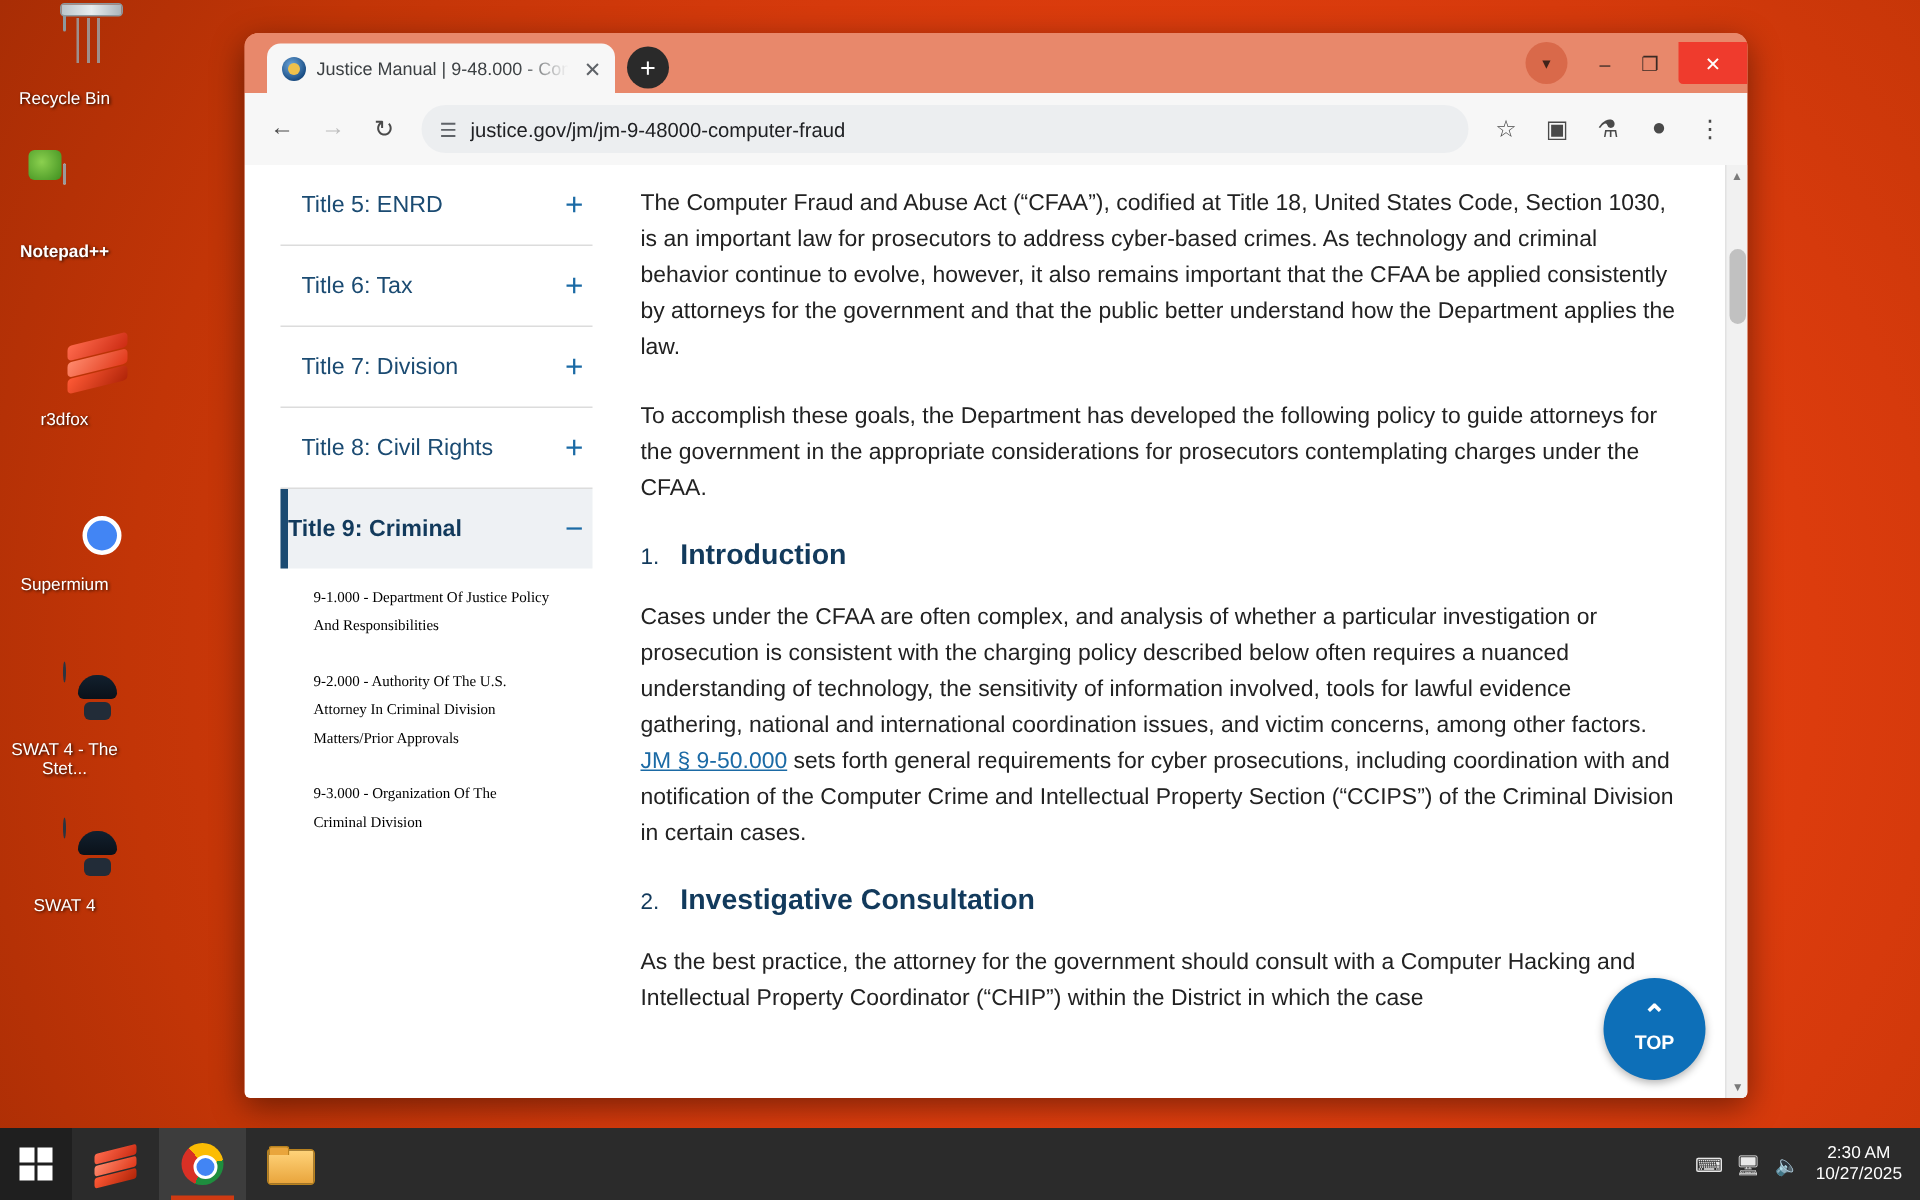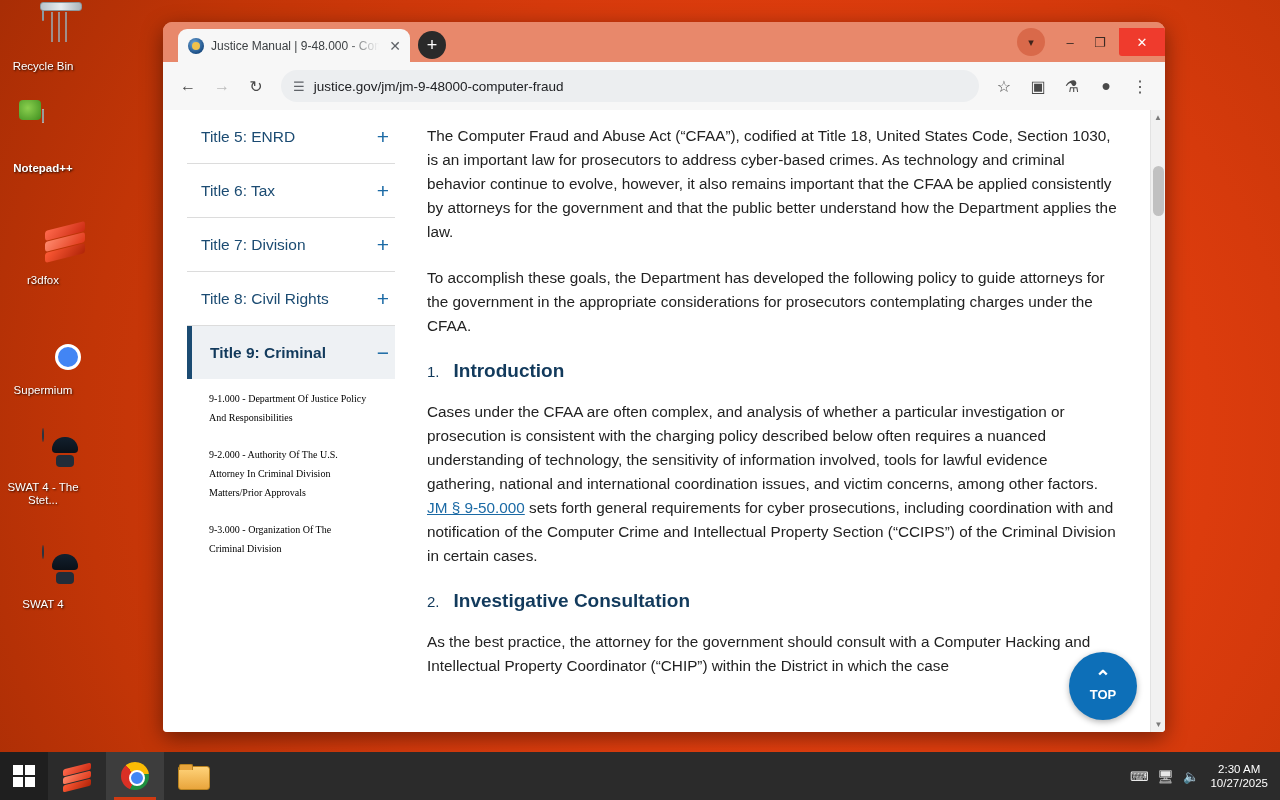--- a/index.html
+++ b/index.html
@@ -300,21 +300,21 @@
     padding: 16px 6px 16px 14px;
     font-size: 15.5px;
     color: #1b4b72;
   }
   .nav-row .plus { font-size: 21px; color:#1b6aa5; font-weight: 300; line-height: 1; }
   .nav-row.active {
     background: #eef1f4;
     border-left: 5px solid #1b4b72;
     font-weight: bold;
     color:#123a5c;
-    padding-left: 18px;
+    padding-left: 0;
     border-bottom: none;
   }
   .sub-list { padding: 10px 0 0 22px; }
   .sub-item {
     font-size: 10px;
     color: #000000;
     line-height: 19px;
     margin-bottom: 18px;
     max-width: 160px;
     font-family: Liberation Serif, serif;
@@ -391,21 +391,21 @@
   <div class="desk-icon" style="left:0px; top:222px;">
     <span class="glyph"><span class="rfox"><i></i><i></i><i></i></span></span>
     <span class="label">r3dfox</span>
   </div>
 
   <div class="desk-icon" style="left:0px; top:332px;">
     <span class="glyph"><span class="chrome"></span></span>
     <span class="label">Supermium</span>
   </div>
 
-  <div class="desk-icon" style="left:0px; top:429px;">
+  <div class="desk-icon" style="left:0px; top:442px;">
     <span class="glyph"><span class="swat"></span></span>
     <span class="label">SWAT 4 - The Stet...</span>
   </div>
 
   <div class="desk-icon" style="left:0px; top:546px;">
     <span class="glyph"><span class="swat"></span></span>
     <span class="label">SWAT 4</span>
   </div>
 
   <div id="browser">

